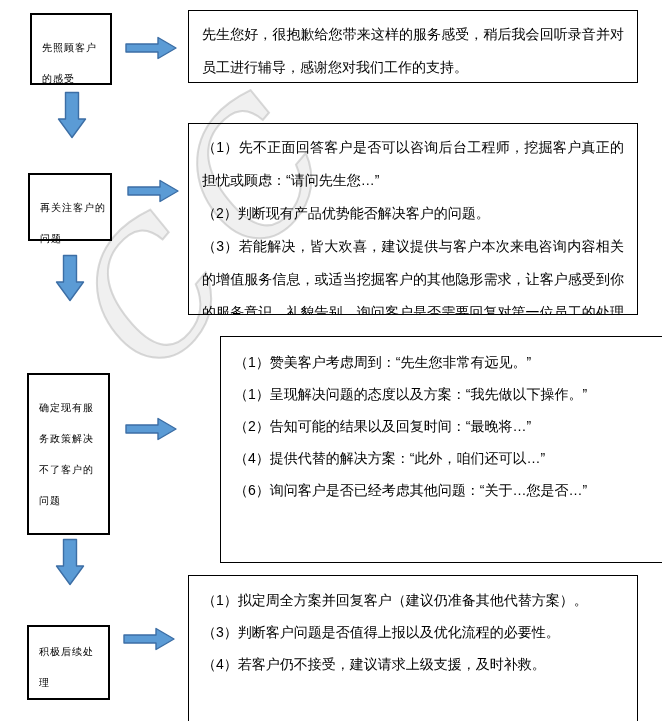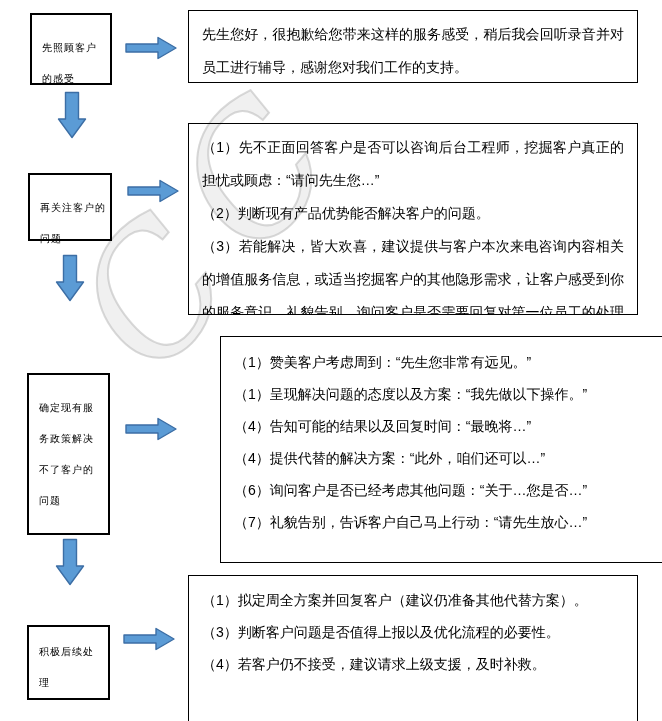--- a/index.html
+++ b/index.html
@@ -88,24 +88,23 @@
     <span>确定现有服务政策解决不了客户的问题</span>
   </div>
   <div class="arrow" style="left:124px;top:416px;">
     <svg width="54" height="26" viewBox="0 0 54 26">
         <polygon points="2,9 34,9 34,2.5 52,13 34,23.5 34,17 2,17"></polygon>
       </svg>
   </div>
   <div class="detailbox lh32" style="left:188px;top:336px;width:450px;height:227px;padding-top:9px;margin-left:32px;">
     <p>（1）赞美客户考虑周到：“先生您非常有远见。”</p>
     <p>（1）呈现解决问题的态度以及方案：“我先做以下操作。”</p>
-    <p>（4）告知可能的结果以及回复时间：“最晚将…”</p>
+    <p>（2）告知可能的结果以及回复时间：“最晚将…”</p>
     <p>（4）提供代替的解决方案：“此外，咱们还可以…”</p>
     <p>（6）询问客户是否已经考虑其他问题：“关于…您是否…”</p>
-    <p>（7）礼貌告别，告诉客户自己马上行动：“请先生放心…”</p>
   </div>
 
   <div class="arrow" style="left:55px;top:538px;">
     <svg width="30" height="48" viewBox="0 0 30 48">
         <polygon points="8.5,1.5 21.5,1.5 21.5,28 28.5,28 15,46.5 1.5,28 8.5,28"></polygon>
       </svg>
   </div>
 
   <div class="stepbox" style="left:27px;top:625px;width:83px;height:75px;padding-top:9px;">
     <span>积极后续处理</span>

